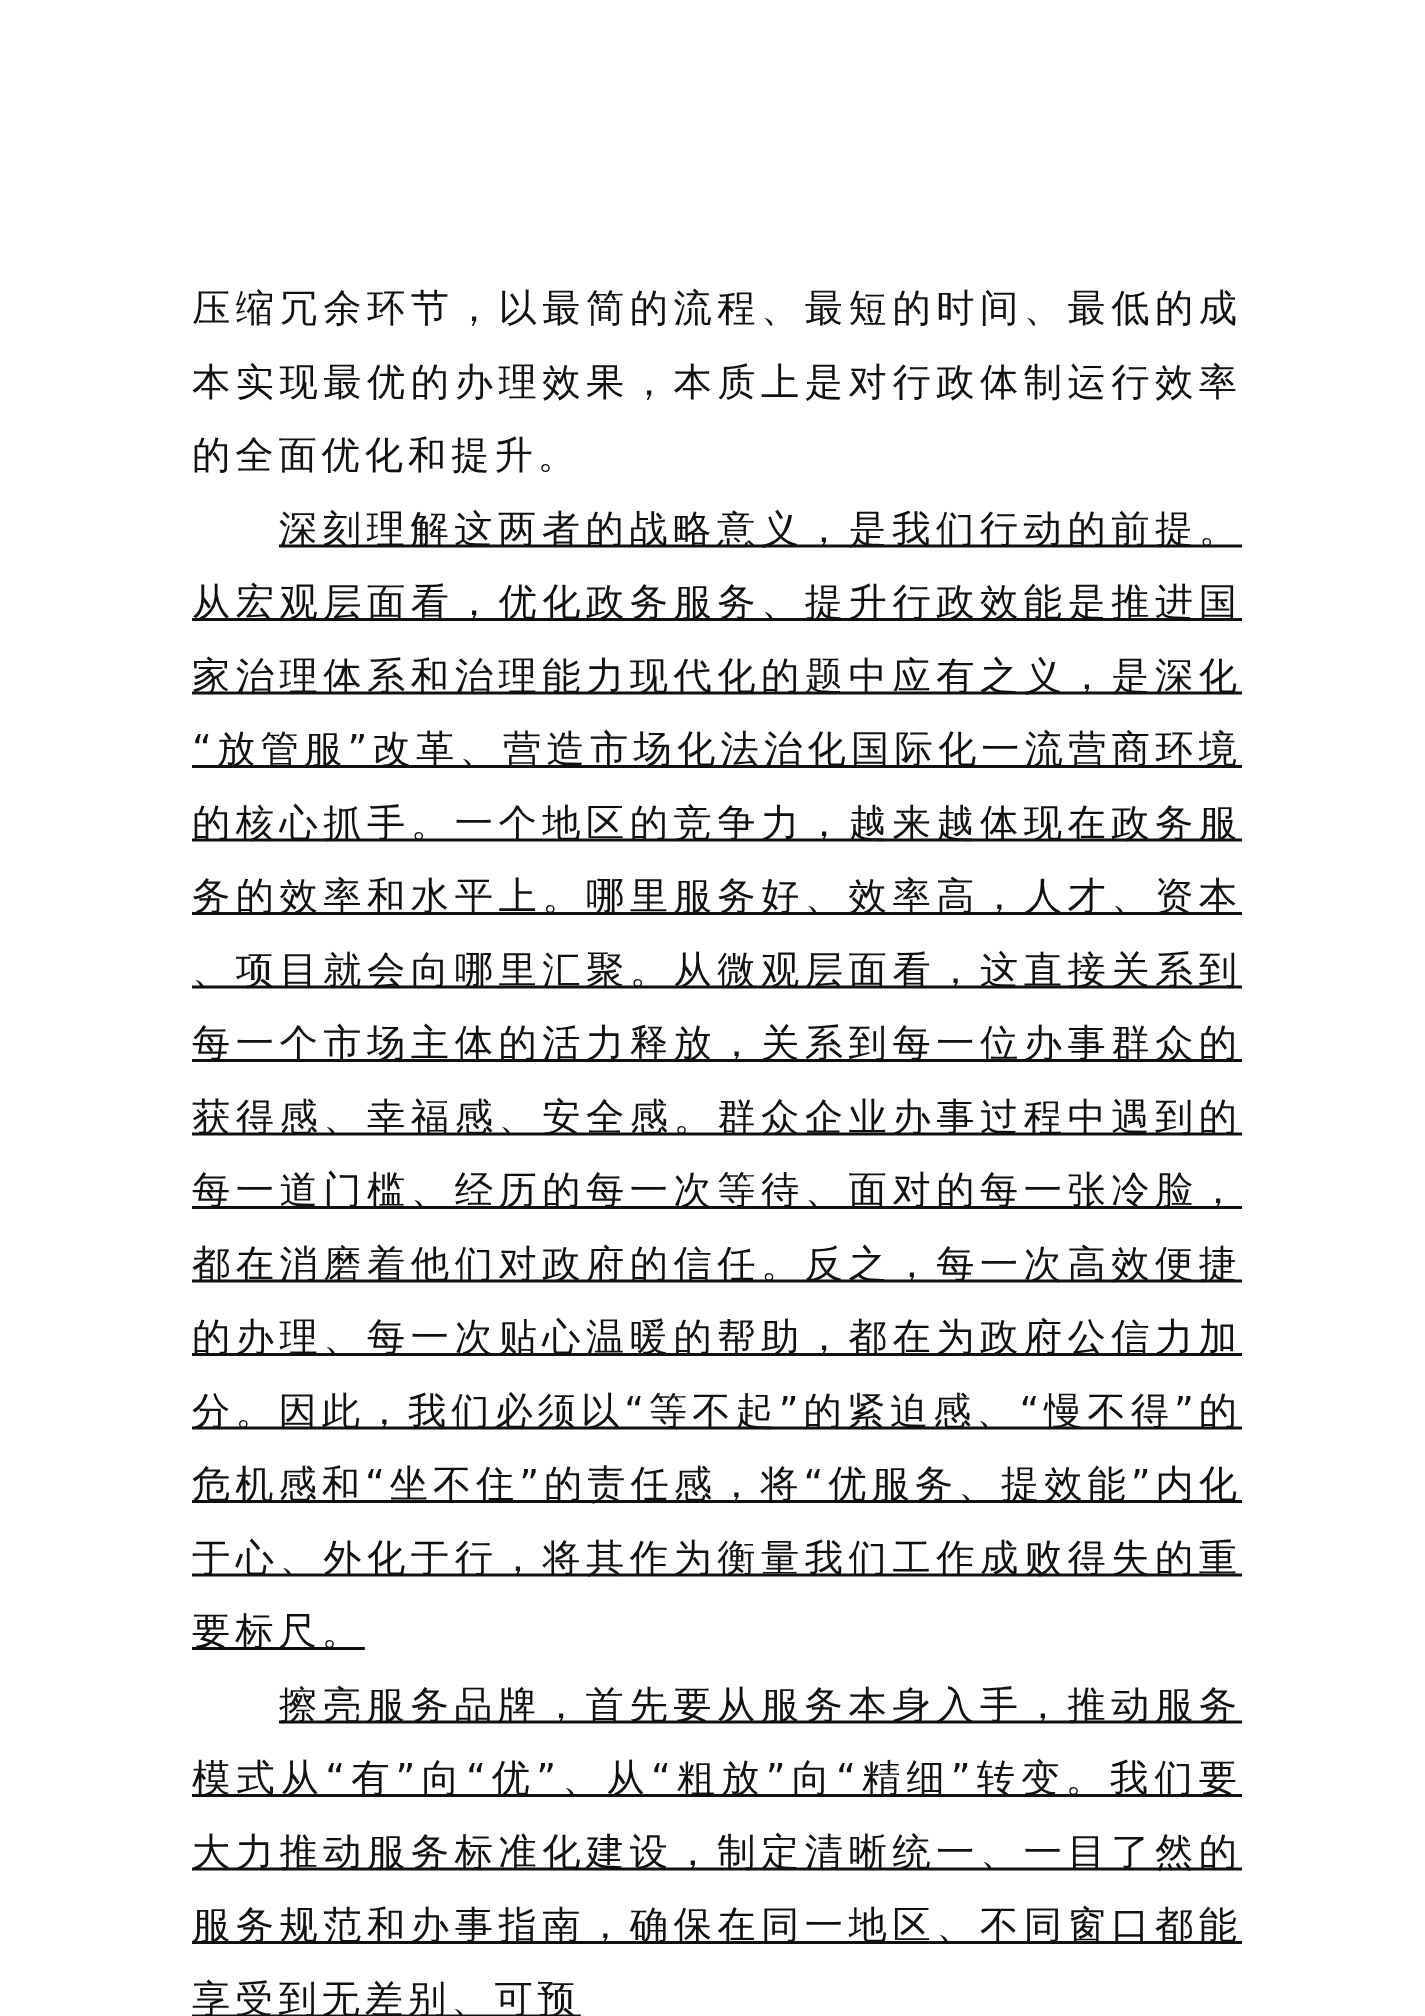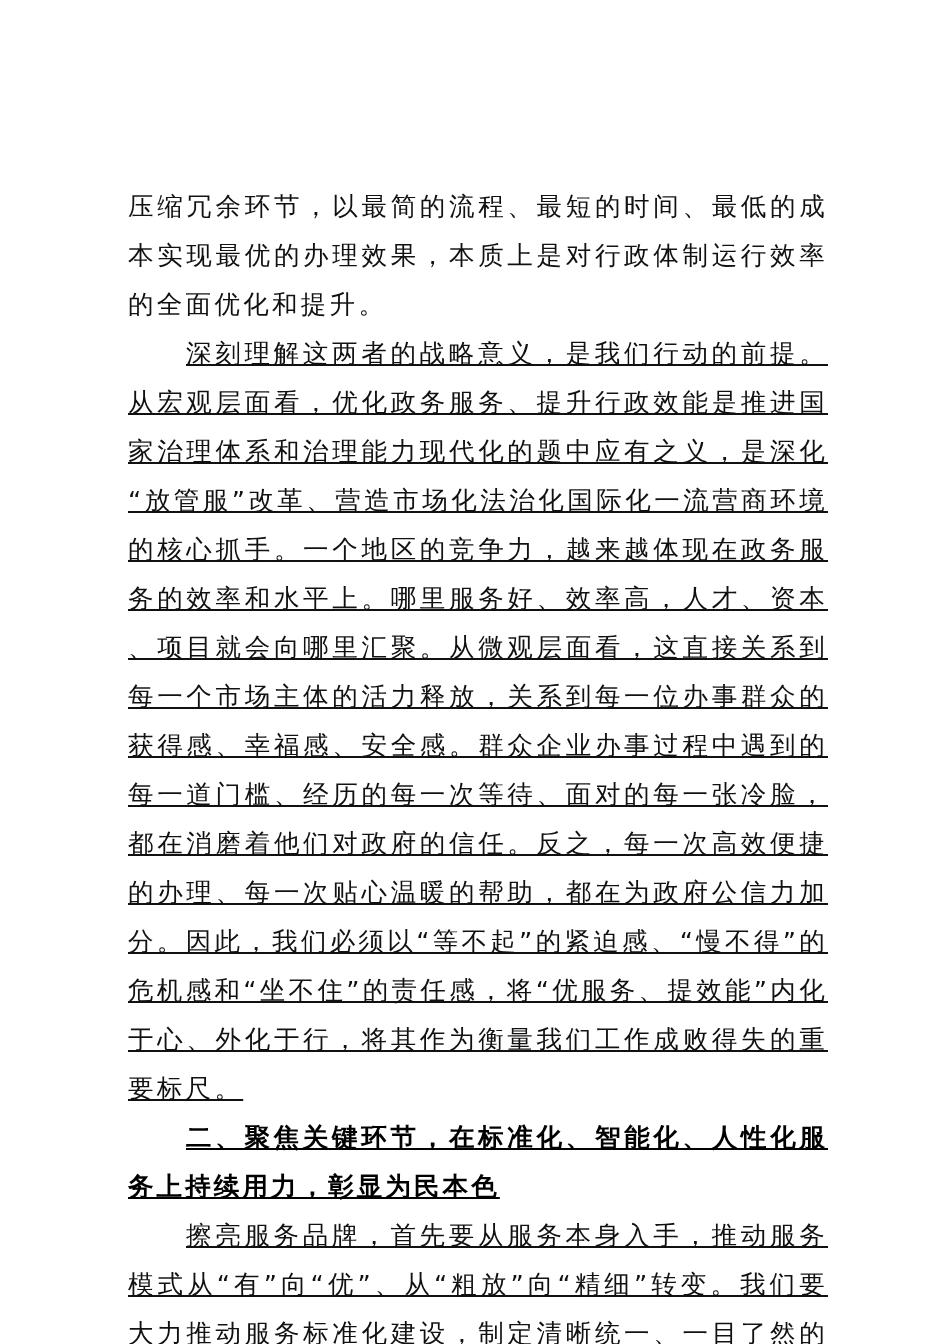--- a/index.html
+++ b/index.html
@@ -50,16 +50,15 @@
       letter-spacing: 3.1px;
     }
   </style>
 </head>
 <body>
 
 <div class="page">
   <div class="content">
     <p class="para">压缩冗余环节，以最简的流程、最短的时间、最低的成本实现最优的办理效果，本质上是对行政体制运行效率的全面优化和提升。</p>
     <p class="para indent">深刻理解这两者的战略意义，是我们行动的前提。从宏观层面看，优化政务服务、提升行政效能是推进国家治理体系和治理能力现代化的题中应有之义，是深化“放管服”改革、营造市场化法治化国际化一流营商环境的核心抓手。一个地区的竞争力，越来越体现在政务服务的效率和水平上。哪里服务好、效率高，人才、资本、项目就会向哪里汇聚。从微观层面看，这直接关系到每一个市场主体的活力释放，关系到每一位办事群众的获得感、幸福感、安全感。群众企业办事过程中遇到的每一道门槛、经历的每一次等待、面对的每一张冷脸，都在消磨着他们对政府的信任。反之，每一次高效便捷的办理、每一次贴心温暖的帮助，都在为政府公信力加分。因此，我们必须以“等不起”的紧迫感、“慢不得”的危机感和“坐不住”的责任感，将“优服务、提效能”内化于心、外化于行，将其作为衡量我们工作成败得失的重要标尺。</p>
-    <p class="para indent heading">二、聚焦关键环节，在标准化、智能化、人性化服务上持续用力，彰显为民本色</p>
     <p class="para indent">擦亮服务品牌，首先要从服务本身入手，推动服务模式从“有”向“优”、从“粗放”向“精细”转变。我们要大力推动服务标准化建设，制定清晰统一、一目了然的服务规范和办事指南，确保在同一地区、不同窗口都能享受到无差别、可预</p>
   </div>
 </div>
 
 </body></html>

